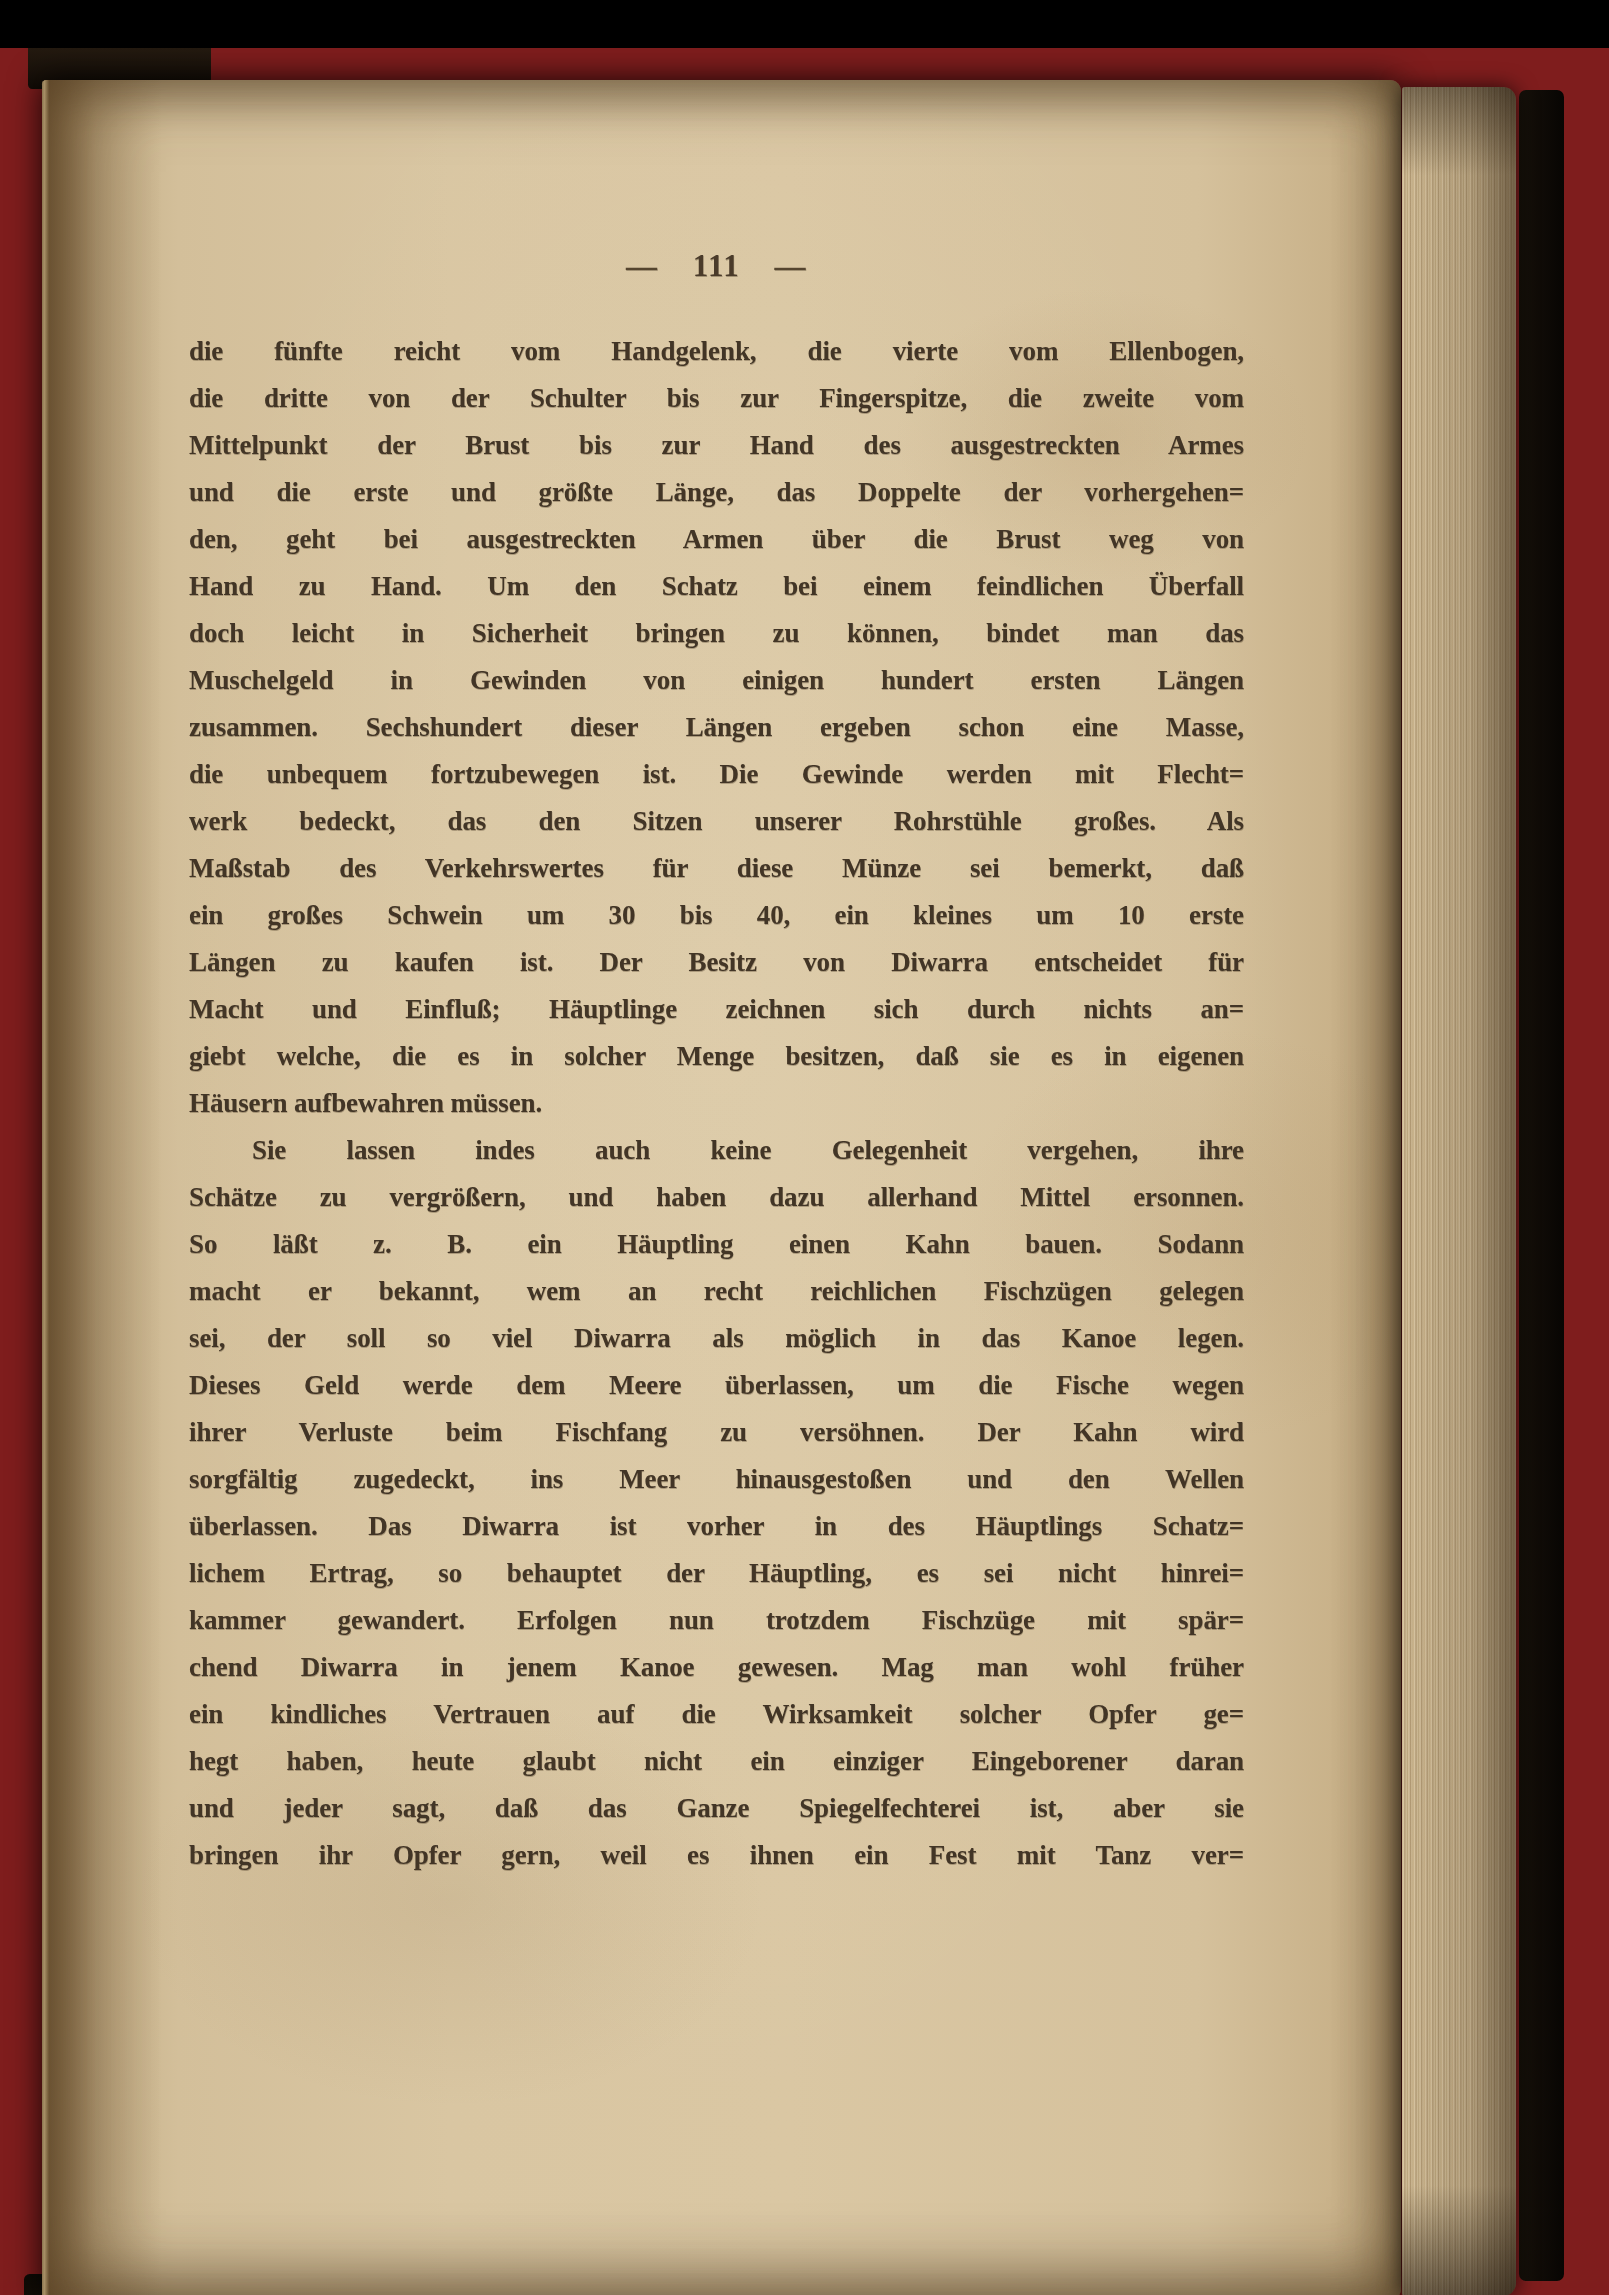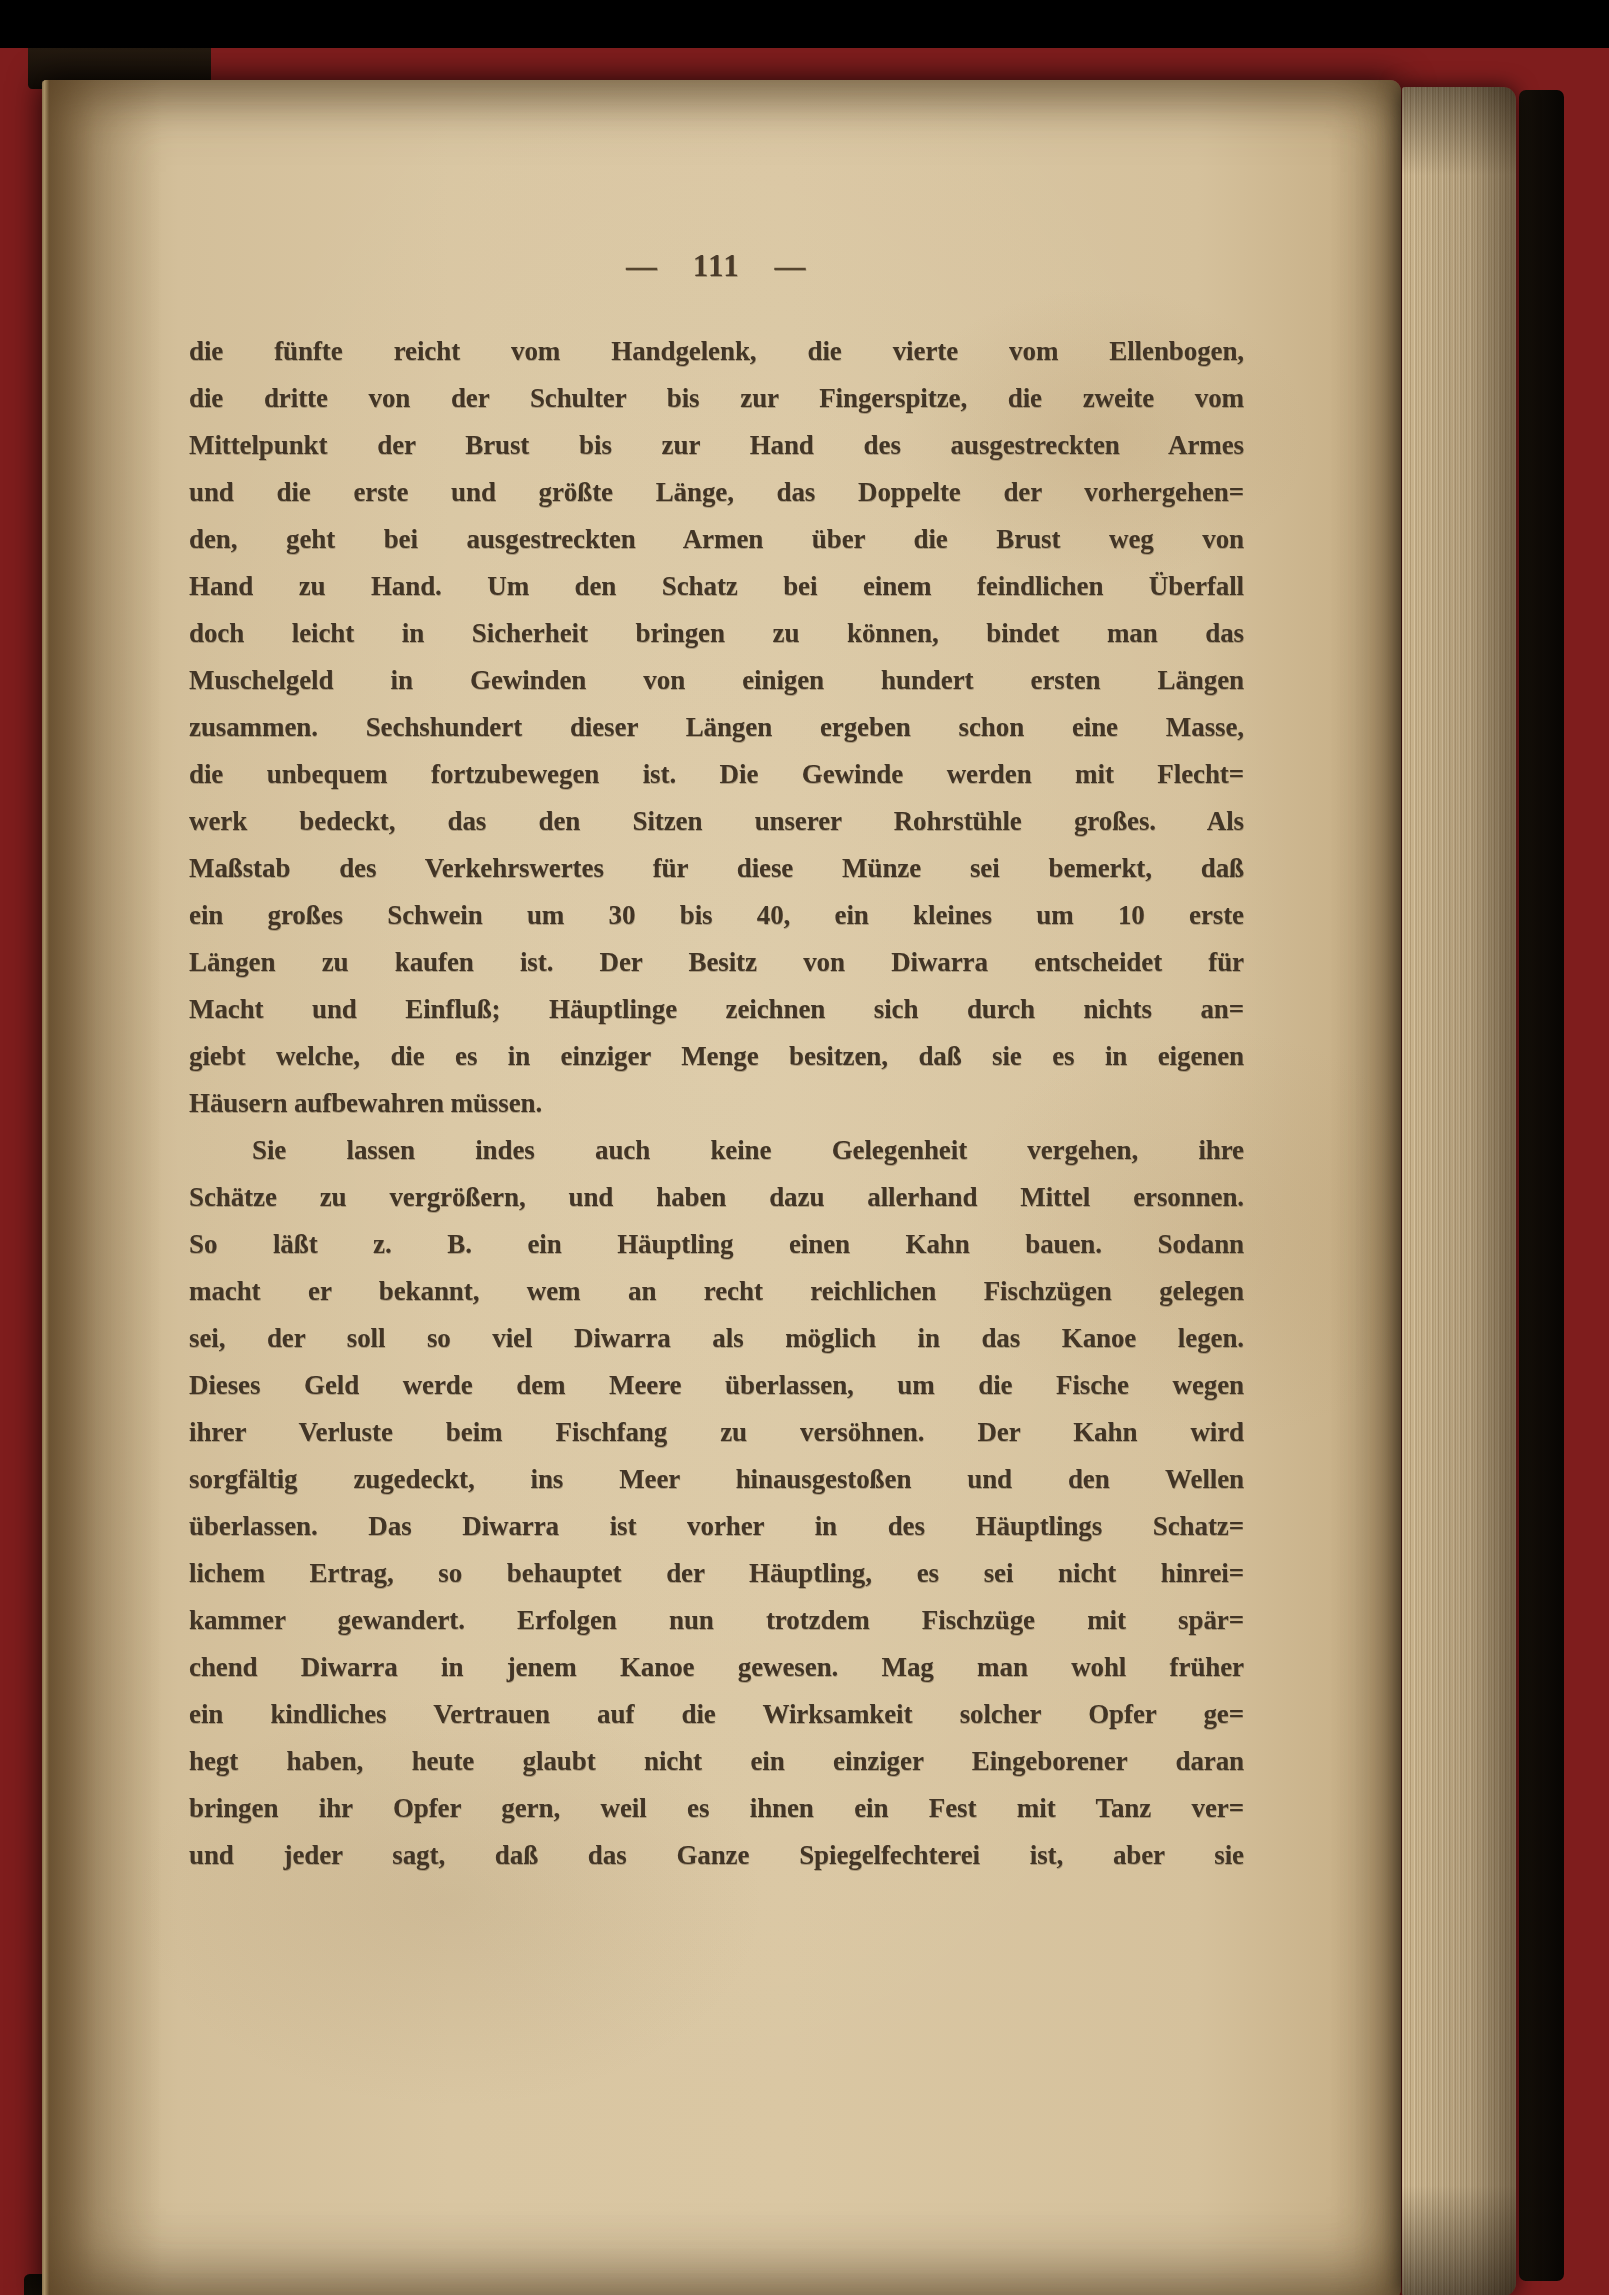--- a/index.html
+++ b/index.html
@@ -139,40 +139,40 @@
           <div class="text-line">Hand zu Hand.  Um den Schatz bei einem feindlichen Überfall</div>
           <div class="text-line">doch leicht in Sicherheit bringen zu können, bindet man das</div>
           <div class="text-line">Muschelgeld in Gewinden von einigen hundert ersten Längen</div>
           <div class="text-line">zusammen.  Sechshundert dieser Längen ergeben schon eine Masse,</div>
           <div class="text-line">die unbequem fortzubewegen ist.  Die Gewinde werden mit Flecht=</div>
           <div class="text-line">werk bedeckt, das den Sitzen unserer Rohrstühle großes.  Als</div>
           <div class="text-line">Maßstab des Verkehrswertes für diese Münze sei bemerkt, daß</div>
           <div class="text-line">ein großes Schwein um 30 bis 40, ein kleines um 10 erste</div>
           <div class="text-line">Längen zu kaufen ist.  Der Besitz von Diwarra entscheidet für</div>
           <div class="text-line">Macht und Einfluß; Häuptlinge zeichnen sich durch nichts an=</div>
-          <div class="text-line">giebt welche, die es in einziger Menge besitzen, daß sie es in eigenen</div>
+          <div class="text-line">giebt welche, die es in solcher Menge besitzen, daß sie es in eigenen</div>
           <div class="text-line plain">Häusern aufbewahren müssen.</div>
         </div>
         <div class="paragraph">
           <div class="text-line indent">Sie lassen indes auch keine Gelegenheit vergehen, ihre</div>
           <div class="text-line">Schätze zu vergrößern, und haben dazu allerhand Mittel ersonnen.</div>
           <div class="text-line">So läßt z. B. ein Häuptling einen Kahn bauen.  Sodann</div>
           <div class="text-line">macht er bekannt, wem an recht reichlichen Fischzügen gelegen</div>
           <div class="text-line">sei, der soll so viel Diwarra als möglich in das Kanoe legen.</div>
           <div class="text-line">Dieses Geld werde dem Meere überlassen, um die Fische wegen</div>
           <div class="text-line">ihrer Verluste beim Fischfang zu versöhnen.  Der Kahn wird</div>
           <div class="text-line">sorgfältig zugedeckt, ins Meer hinausgestoßen und den Wellen</div>
           <div class="text-line">überlassen.  Das Diwarra ist vorher in des Häuptlings Schatz=</div>
           <div class="text-line">lichem Ertrag, so behauptet der Häuptling, es sei nicht hinrei=</div>
           <div class="text-line">kammer gewandert.  Erfolgen nun trotzdem Fischzüge mit spär=</div>
           <div class="text-line">chend Diwarra in jenem Kanoe gewesen.  Mag man wohl früher</div>
           <div class="text-line">ein kindliches Vertrauen auf die Wirksamkeit solcher Opfer ge=</div>
           <div class="text-line">hegt haben, heute glaubt nicht ein einziger Eingeborener daran</div>
+          <div class="text-line">und jeder sagt, daß das Ganze Spiegelfechterei ist, aber sie</div>
           <div class="text-line">bringen ihr Opfer gern, weil es ihnen ein Fest mit Tanz ver=</div>
-          <div class="text-line">und jeder sagt, daß das Ganze Spiegelfechterei ist, aber sie</div>
         </div>
       </div>
   </div>
 
   <div class="page-edges"></div>
   <div class="bottom-edge"></div>
 
 </div>
 
 

